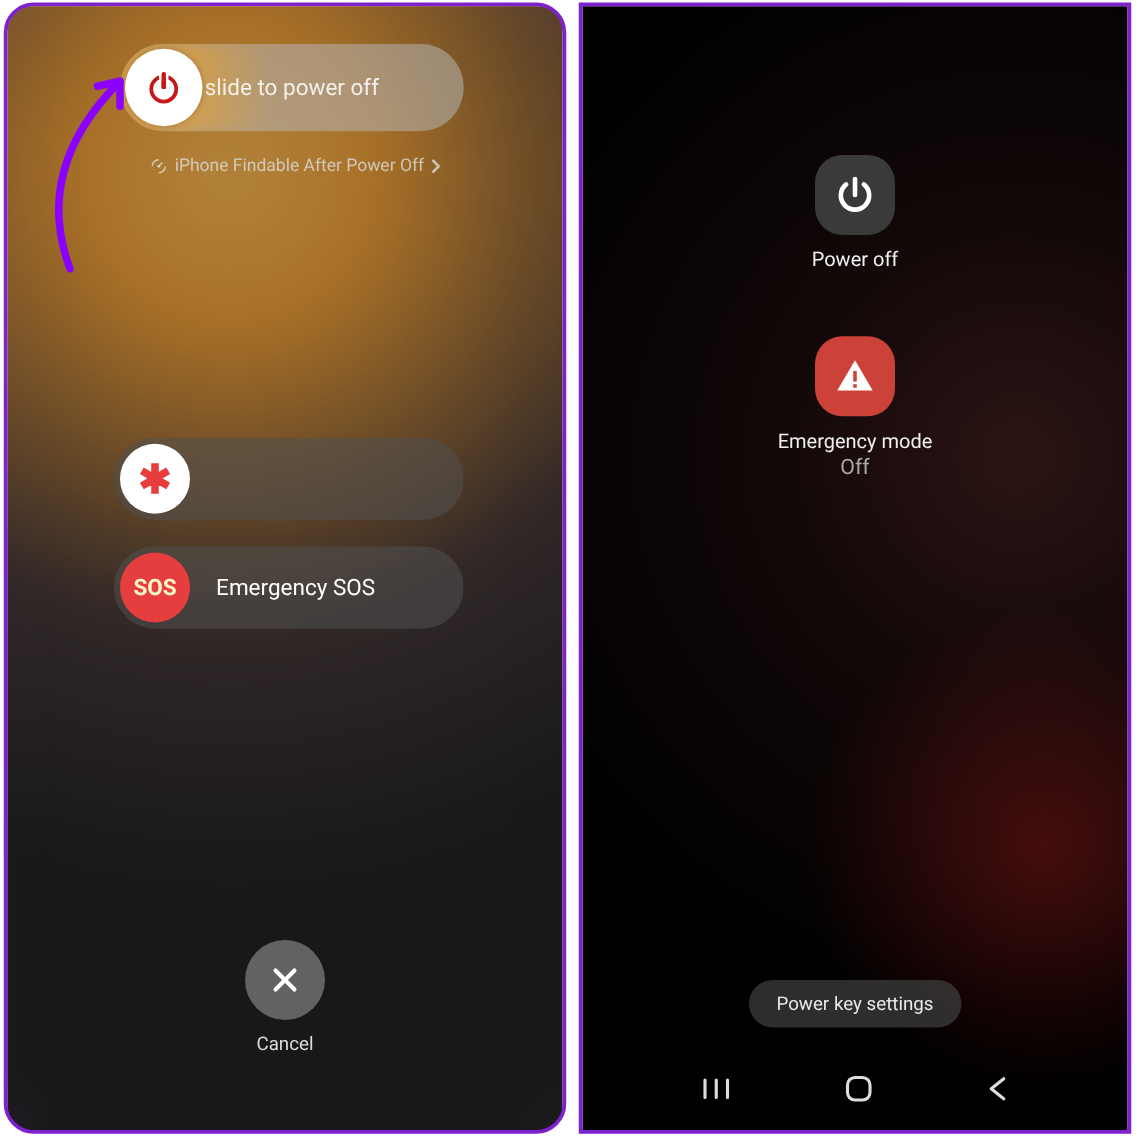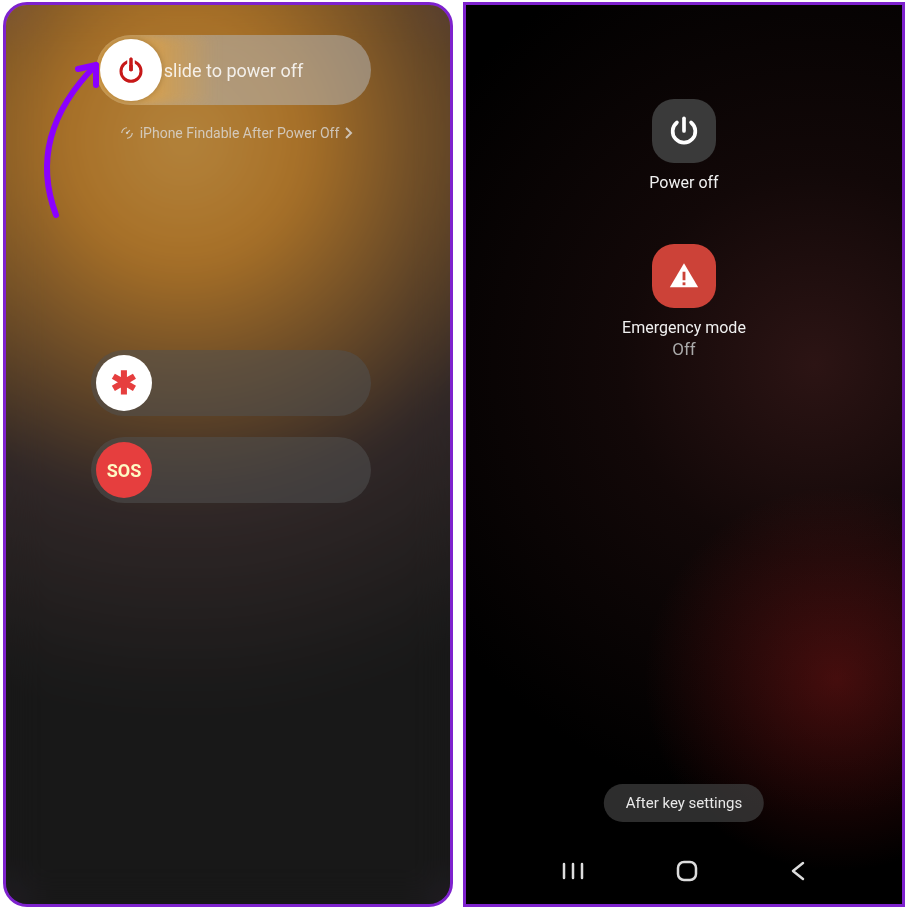--- a/index.html
+++ b/index.html
@@ -137,21 +137,21 @@
   }
 
   
   .android {
     width: 442px;
     margin: 2px 3px 2px 5px;
     background: radial-gradient(circle at 80% 40%, #2c1414 0%, #120808 30%, #000 70%);
     display:flex;
     flex-direction:column;
     align-items:center;
-    padding-top:94px;
+    padding-top:119px;
   }
   .android::before{
     content:"";
     position:absolute; inset:0;
     background: radial-gradient(circle at 85% 75%, rgba(180,30,30,0.35) 0%, transparent 25%);
   }
   .android > * { position:relative; }
   .a-item {
     display:flex;
     flex-direction:column;
@@ -222,22 +222,31 @@
   <div class="pill medical">
     <div class="pill-knob white">
       <span style="line-height:1;">✱</span>
     </div>
   </div>
 
   <div class="pill sos">
     <div class="pill-knob red">
       <span>SOS</span>
     </div>
-  </div>
-
+    <span class="pill-label">Emergency SOS</span>
+  </div>
+
+  <div class="cancel-btn">
+    <div class="cancel-circle">
+      <svg width="26" height="26" viewBox="0 0 24 24">
+          <path d="M5 5l14 14M19 5L5 19" stroke="#fff" stroke-width="3" stroke-linecap="round"></path>
+        </svg>
+    </div>
+    <div class="cancel-label">Cancel</div>
+  </div>
 
   <svg class="arrow-annot" style="left:10px; top:40px;" width="120" height="180" viewBox="0 0 120 180">
     <path d="M40 170 Q10 90 80 20"></path>
     <path d="M80 20 L62 24 M80 20 L80 40"></path>
   </svg>
 </div>
 
 <div class="phone android">
 
   <div class="a-item">
@@ -257,21 +266,21 @@
         <path d="M12 3 L22 20 H2 Z" fill="#fff"></path>
         <rect x="11" y="9" width="2" height="6" fill="#cc4238"></rect>
         <rect x="11" y="16.5" width="2" height="2" fill="#cc4238"></rect>
       </svg>
     </div>
     <div class="a-label">Emergency mode</div>
     <div class="a-sublabel">Off</div>
   </div>
 
   <div class="side-key">
-    <span>After key settings</span>
+    <span>Power key settings</span>
   </div>
 
   <div class="navbar">
     <div class="nav-item">
       <svg width="24" height="18" viewBox="0 0 24 18">
           <path d="M3 2v14M12 2v14M21 2v14" stroke="#ddd" stroke-width="2.5" stroke-linecap="round"></path>
         </svg>
     </div>
     <div class="nav-item">
       <svg width="22" height="22" viewBox="0 0 22 22">

